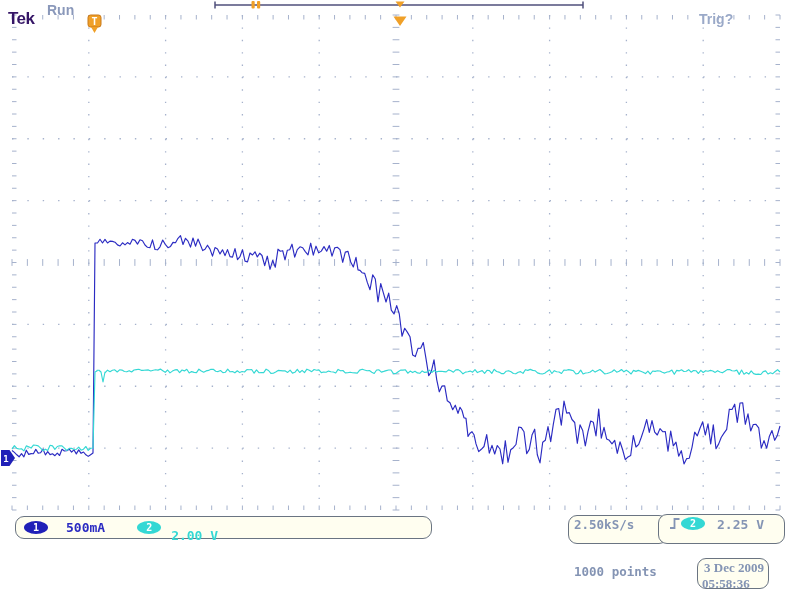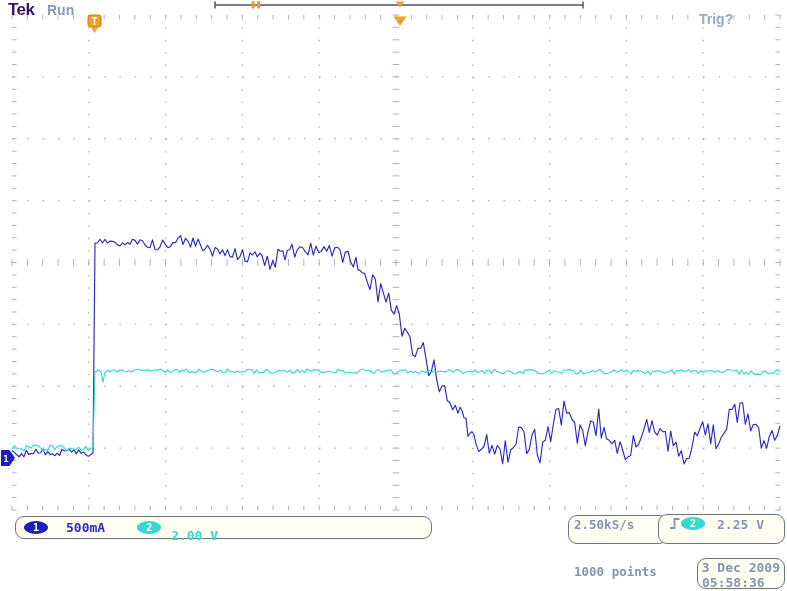--- a/index.html
+++ b/index.html
@@ -1,30 +1,30 @@
 <!DOCTYPE html>
 <html style="--ch1: #2b2bc2; --ch1_dark: #2020b8; --ch2: #34d8d4; --orange: #f0a028; --orange_dark: #c87818; --grid: #a6b2cc; --record_bar: #50507c; --readout_text: #8494b4; --readout_bg: #fffef0; --box_border: #6a7482; --logo: #351566; --status_text: #8a98ba; --trig_text: #9aa9c8; --badge_text: #ffffff;"><head>
 <meta charset="utf-8">
 <style>
   html,body{margin:0;padding:0;background:#fff;}
   .screen{position:relative;width:787px;height:591px;background:#ffffff;overflow:hidden;
           font-family:"DejaVu Sans Mono",monospace;}
   svg{position:absolute;left:0;top:0;}
   .ovl{position:absolute;white-space:nowrap;}
-  .tek{left:8px;top:0px;font:bold 17px "Liberation Sans",sans-serif;color:var(--logo);letter-spacing:-0.5px;}
+  .tek{left:8px;top:9px;font:bold 17px "Liberation Sans",sans-serif;color:var(--logo);letter-spacing:-0.5px;}
   .run{left:47px;top:2px;font:bold 14px "Liberation Sans",sans-serif;color:var(--status_text);}
   .trig{left:699px;top:11px;font:bold 14px "Liberation Sans",sans-serif;color:var(--trig_text);}
   .box{position:absolute;background:var(--readout_bg);border:1.6px solid var(--box_border);
        border-radius:9px;font:bold 13px "DejaVu Sans Mono",monospace;color:var(--readout_text);
        box-sizing:border-box;}
   .b1{left:15px;top:516px;width:417px;height:23px;display:flex;align-items:center;}
   .b2{left:443px;top:515px;width:117px;height:29px;}
   .b3{left:568px;top:515px;width:100px;height:29px;font-size:12.5px;}
   .b4{left:658px;top:514px;width:127px;height:30px;display:flex;align-items:flex-start;padding-top:2px;}
-  .b5{left:697px;top:558px;width:88px;height:31px;}
+  .b5{left:697px;top:558px;width:72px;height:31px;font-family:Liberation Serif, serif;}
   .badge{display:inline-block;width:24px;height:13px;border-radius:50%;color:var(--badge_text);
          text-align:center;font:bold 10px/13px "DejaVu Sans Mono",monospace;flex:0 0 auto;}
   .bg1{background:var(--ch1_dark);} .bg2{background:var(--ch2);}
   .b1 .badge{margin-left:8px;}
   .v1{color:var(--ch1);margin-left:18px;text-align:right;}
   .b1 .bg2{margin-left:32px;}
   .v2{color:var(--ch2);margin-left:10px;margin-top:15px;}
   .b2 .l1{padding:1px 0 0 8px;}
   .b2 .l2{display:flex;align-items:center;padding-left:5px;color:var(--orange);}
   .b2 .l2 span{margin-left:2px;}

